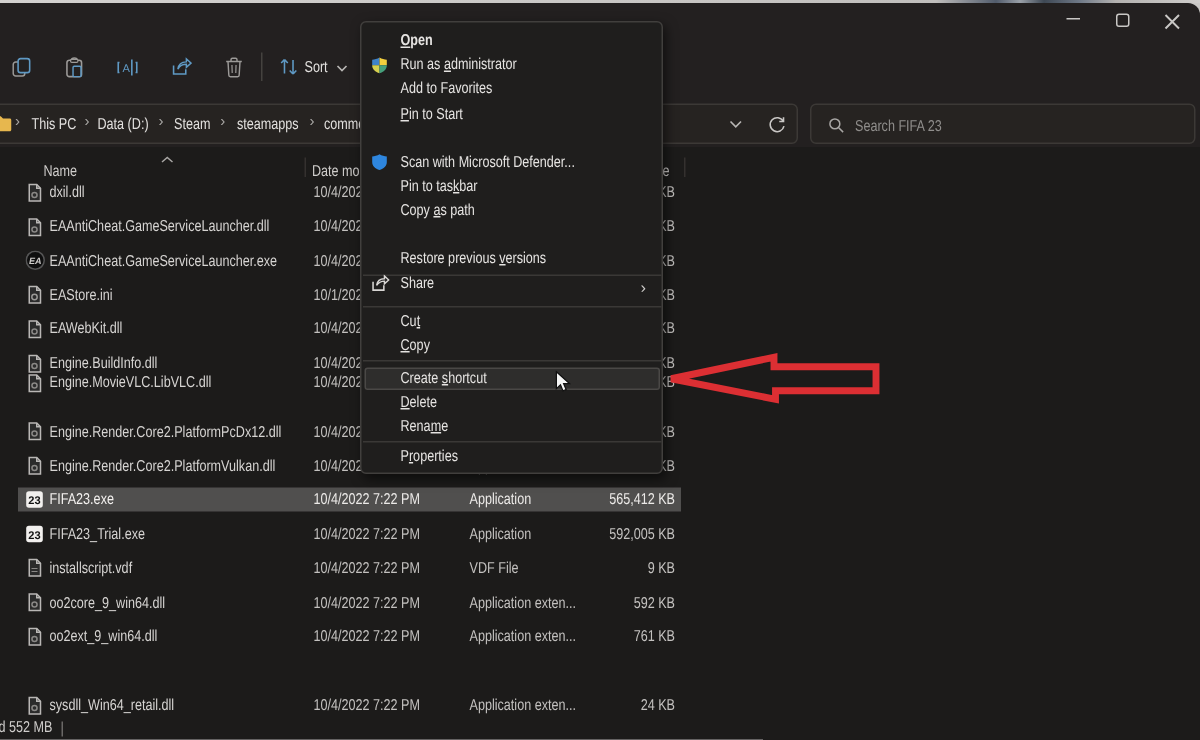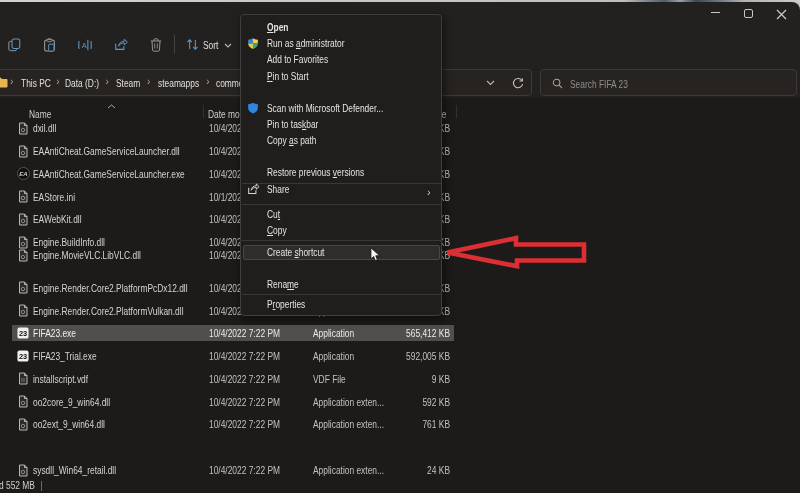--- a/index.html
+++ b/index.html
@@ -343,20 +343,23 @@
       </div>
 <div class="mi" style="top:191.5px;">
         <span class="mt">Cu<u>t</u></span>
       </div>
 <div class="mi" style="top:207.5px;">
         <span class="mt"><u>C</u>opy</span>
       </div>
 <div class="mi" style="top:229.2px;">
         <span class="mt">Create <u>s</u>hortcut</span>
       </div>
+<div class="mi" style="top:245.2px;">
+        <span class="mt"><u>D</u>elete</span>
+      </div>
 <div class="mi" style="top:261.2px;">
         <span class="mt">Rena<u>m</u>e</span>
       </div>
 <div class="mi" style="top:281.8px;">
         <span class="mt">P<u>r</u>operties</span>
       </div>
   <div id="subarrow">›</div>
 </div>
 
 <svg style="position:absolute;left:369.5px;top:247px;z-index:20" width="11" height="15" viewBox="0 0 13 18">

